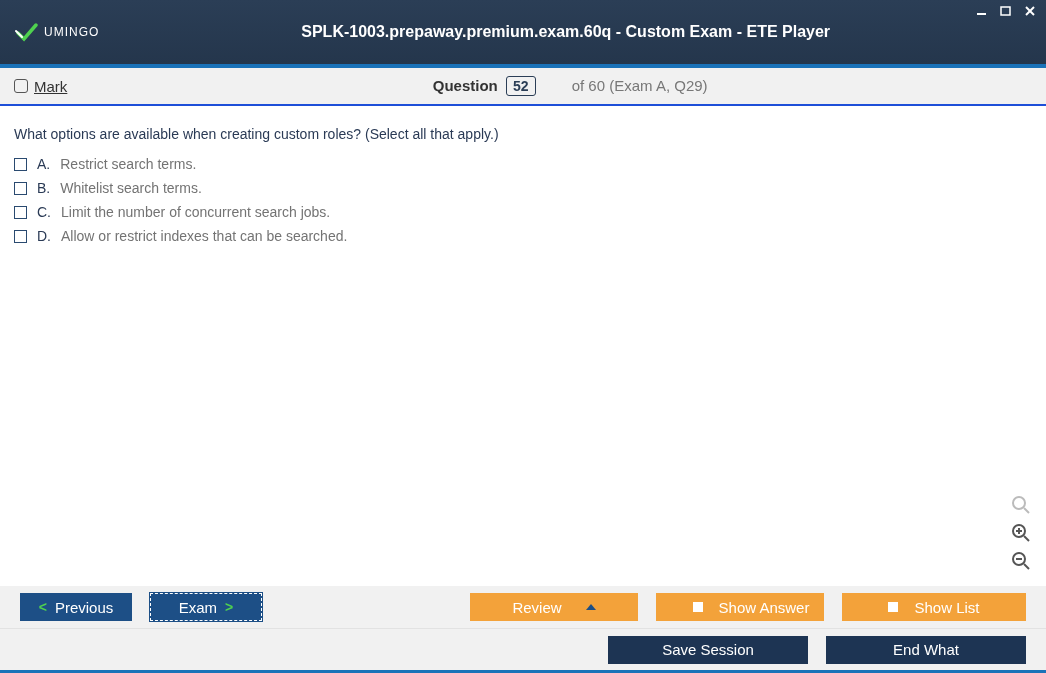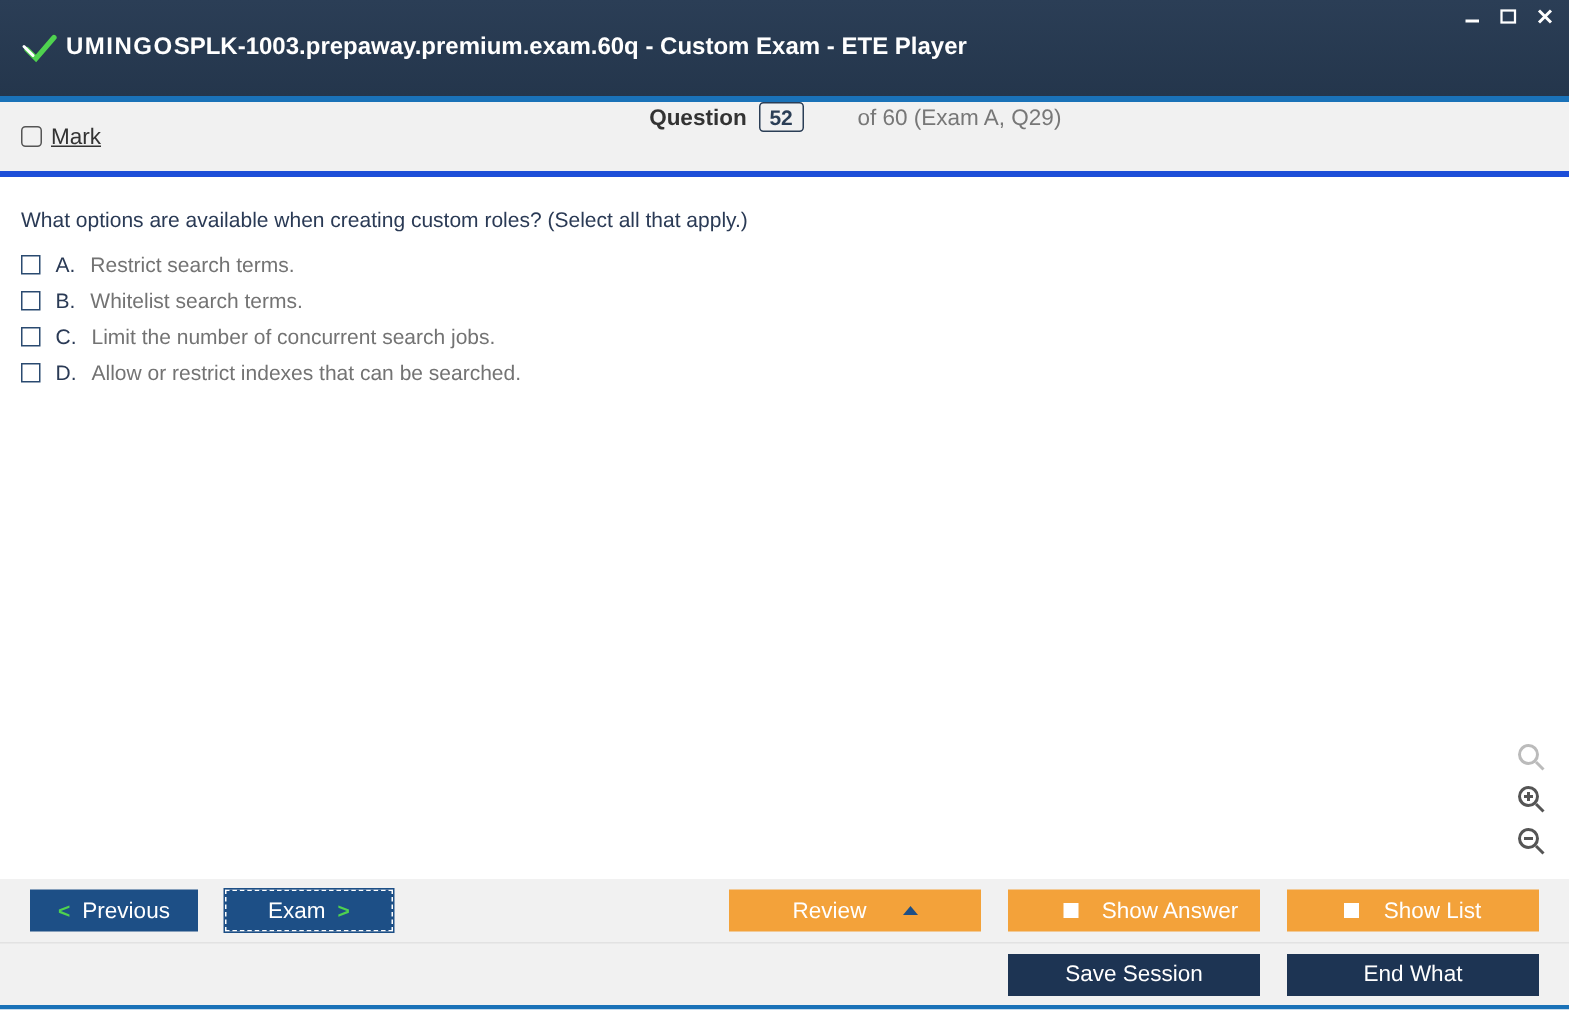--- a/index.html
+++ b/index.html
@@ -1,24 +1,24 @@
 <!DOCTYPE html>
 <html><head>
 <meta charset="utf-8">
 <style>
   * { box-sizing: border-box; margin: 0; padding: 0; }
   body { font-family: Arial, sans-serif; background: #fff; width: 1046px; height: 673px; overflow: hidden; display: flex; flex-direction: column; }
   .titlebar { background: linear-gradient(#2b3e56,#24364c); color: #fff; height: 68px; display: flex; align-items: center; padding: 0 14px; position: relative; border-bottom: 4px solid #1a72b8; }
   .logo { display: flex; align-items: center; gap: 6px; }
   .logo-check { width: 24px; height: 24px; }
-  .logo-text { font-size: 16px; letter-spacing: 1px; font-weight: 700; }
-  .title { flex: 1; font-size: 16px; font-weight: 600; }
+  .logo-text { font-size: 12px; letter-spacing: 1px; font-weight: 400; }
+  .title { flex: 1; text-align: center; font-size: 16px; font-weight: 600; }
   .win-controls { position: absolute; top: 4px; right: 8px; display: flex; gap: 8px; }
   .win-btn { width: 16px; height: 14px; display: flex; align-items: center; justify-content: center; color: #fff; font-size: 13px; cursor: pointer; }
-  .question-bar { background: #f1f1f1; border-bottom: 4px solid #1d4ed8; height: 50px; display: flex; padding: 0 14px; color: #333; font-size: 15px; }
+  .question-bar { background: #f1f1f1; border-bottom: 2px solid #1d4ed8; height: 38px; display: flex; align-items: center; padding: 0 14px; color: #333; font-size: 15px; }
   .mark-area { display: flex; align-items: center; gap: 6px; }
   .mark-check { width: 14px; height: 14px; border: 1.5px solid #555; border-radius: 3px; }
   .mark-label { text-decoration: underline; color: #333; }
   .qnum-wrap { flex: 1; text-align: center; }
   .qnum-box { display: inline-block; border: 1.5px solid #2b3e56; border-radius: 3px; padding: 1px 6px; color: #2b3e56; font-weight: 600; margin: 0 4px; font-size: 14px; }
   .qnum-bold { font-weight: 700; color: #333; margin-left: 41px; }
   .qnum-rest { color: #777; margin-left: 28px; }
   .content { flex: 1; padding: 20px 14px; color: #2a3a55; font-size: 14px; position: relative; overflow: hidden; }
   .question-text { margin-bottom: 14px; color: #2a3a55; }
   .options { display: flex; flex-direction: column; gap: 8px; margin-top: 6px; }
@@ -31,22 +31,22 @@
   .footer1 { background: #f1f1f1; height: 42px; display: flex; align-items: center; padding: 0 20px; gap: 18px; }
   .footer2 { background: #f1f1f1; height: 42px; display: flex; align-items: center; justify-content: flex-end; padding: 0 20px; gap: 18px; border-top: 1px solid #e2e2e2; }
   .btn { height: 28px; display: flex; align-items: center; justify-content: center; font-size: 15px; cursor: pointer; border: none; padding: 0 10px; gap: 8px; }
   .btn-nav { background: #1d4f86; color: #fff; width: 112px; }
   .btn-nav .arrow { color: #4fd24f; font-weight: bold; font-size: 14px; }
   .btn-nav.next { border: 1px dashed #fff; outline: 1px solid #1d4f86; }
   .btn-review { background: #f3a23a; color: #fff; width: 168px; }
   .btn-review .tri { width: 0; height: 0; border-left: 5px solid transparent; border-right: 5px solid transparent; border-bottom: 6px solid #1d4f86; margin-left: 16px; }
   .btn-answer { background: #f3a23a; color: #fff; width: 168px; padding-left: 32px; }
   .btn-answer .sq, .btn-list .sq { width: 10px; height: 10px; background: #fff; margin-right: 8px; }
-  .btn-list { background: #f3a23a; color: #fff; width: 168px; }
-  .btn-dark { background: #1d3453; color: #fff; width: 168px; }
+  .btn-list { background: #f3a23a; color: #fff; width: 184px; }
+  .btn-dark { background: #1d3453; color: #fff; width: 200px; }
   .spacer { flex: 1; }
   .hr-line { height: 3px; background: #1a72b8; }
 </style>
 </head>
 <body>
 
 <div class="titlebar">
   <div class="logo">
     <svg class="logo-check" viewBox="0 0 24 24">
       <path d="M4 13 L10 19 L22 5" stroke="#4fd24f" stroke-width="3.5" fill="none" stroke-linecap="round"></path>

